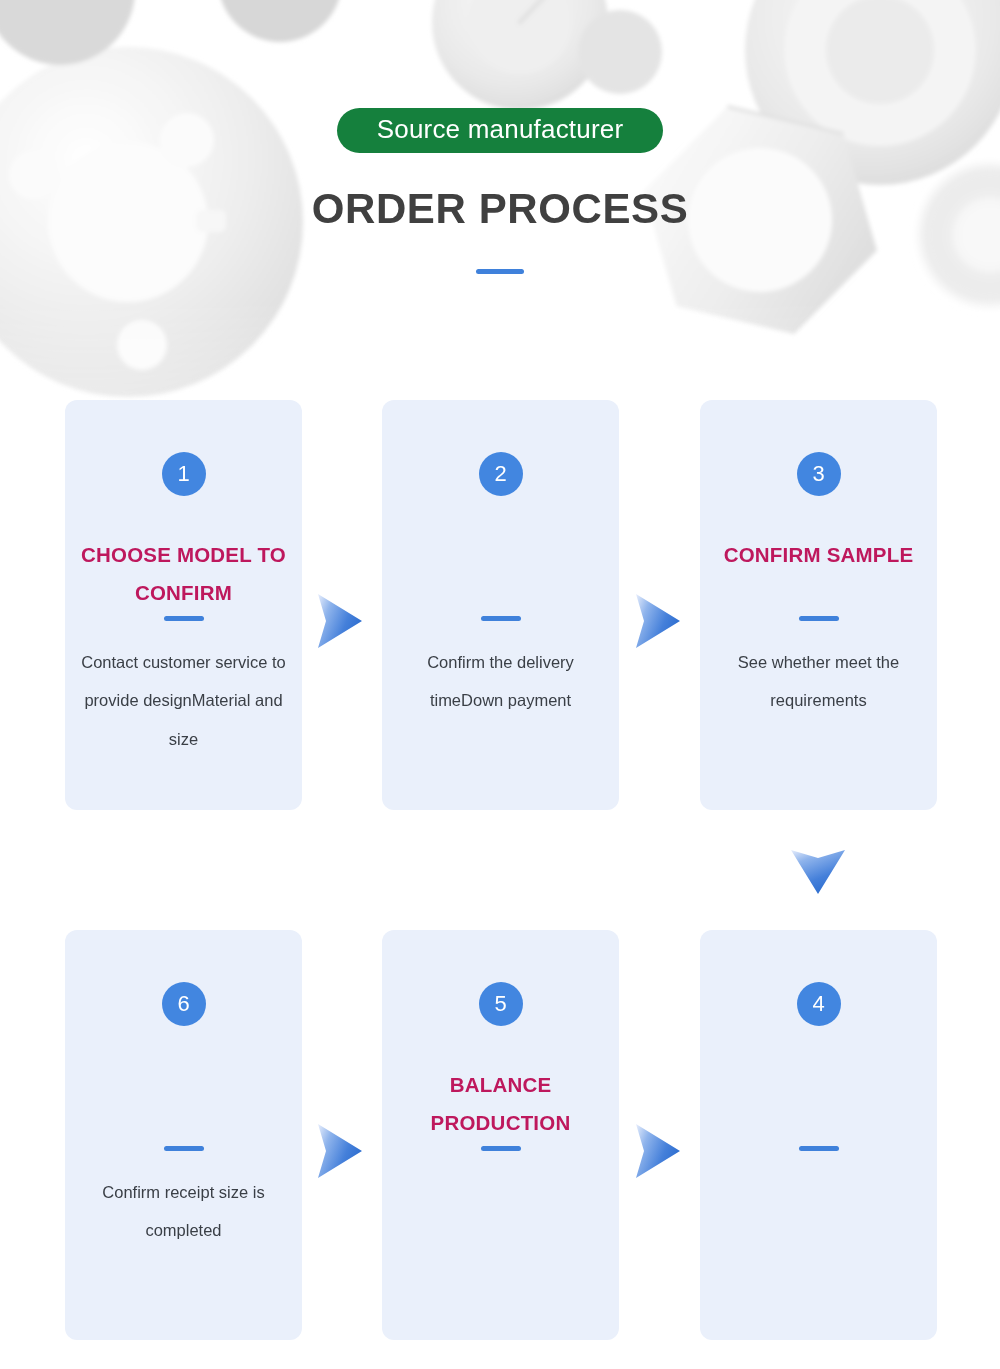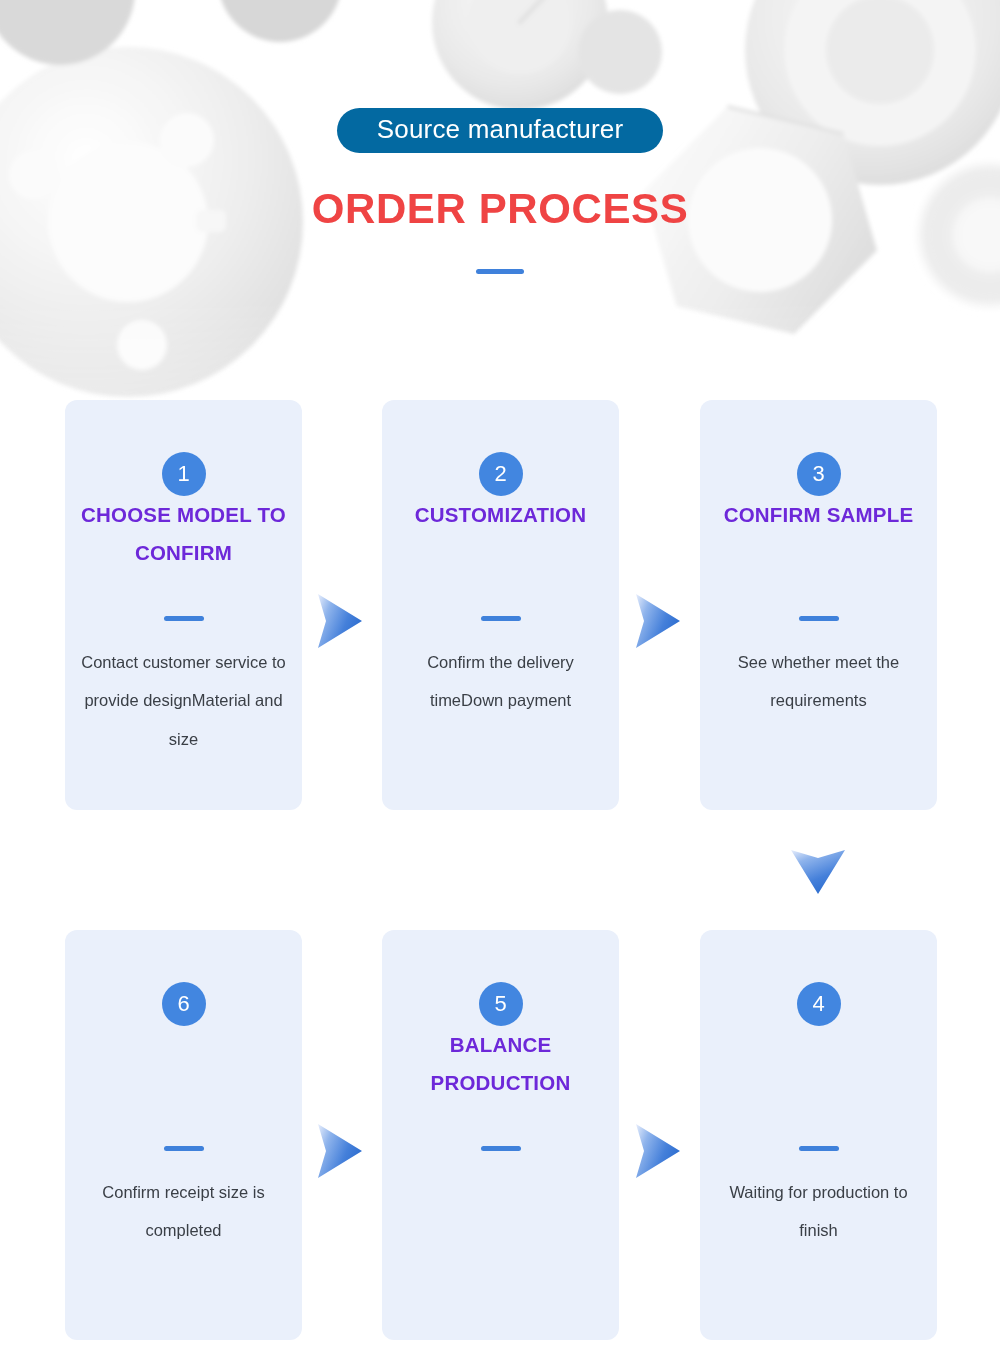--- a/index.html
+++ b/index.html
@@ -39,35 +39,35 @@
     position: absolute;
     top: 0; left: 0;
     width: 1000px;
     text-align: center;
   }
 
   #badge-source-manufacturer {
     display: inline-block;
     margin-top: 108px;
     padding: 7px 40px 9px 40px;
-    background: #0369a1;
+    background: #15803d;
     border-radius: 24px;
     color: #ffffff;
     font-size: 26px;
     font-weight: 400;
     letter-spacing: 0.2px;
     line-height: 1.1;
     white-space: nowrap;
   }
 
   #page-title {
     margin-top: 34px;
     font-size: 42px;
     font-weight: 700;
-    color: #ef4444;
+    color: #404040;
     letter-spacing: 0.6px;
     line-height: 1.05;
   }
 
   #title-underline {
     width: 48px;
     height: 5px;
     border-radius: 3px;
     background: #3f81db;
     margin: 38px auto 0 auto;
@@ -104,23 +104,24 @@
     background: #4286e0;
     color: #ffffff;
     font-size: 22px;
     font-weight: 400;
     line-height: 44px;
     margin: 52px auto 0 auto;
     letter-spacing: 0;
   }
 
   .card-title {
+    margin-top: 40px;
     font-size: 20.5px;
     font-weight: 700;
-    color: #6d28d9;
+    color: #be185d;
     line-height: 1.85;
     letter-spacing: 0.2px;
   }
 
   .card-divider {
     width: 40px;
     height: 5px;
     border-radius: 3px;
     background: #3f81db;
     margin: 0 auto;
@@ -257,21 +258,20 @@
       <div class="step-num">1</div>
       <div class="card-title">CHOOSE MODEL TO CONFIRM</div>
       <div class="divider-wrap">
         <div class="card-divider"></div>
       </div>
       <div class="card-desc">Contact customer service to provide designMaterial and size</div>
     </div>
 
     <div class="card col-2">
       <div class="step-num">2</div>
-      <div class="card-title">CUSTOMIZATION</div>
       <div class="divider-wrap">
         <div class="card-divider"></div>
       </div>
       <div class="card-desc">Confirm the delivery timeDown payment</div>
     </div>
 
     <div class="card col-3">
       <div class="step-num">3</div>
       <div class="card-title">CONFIRM SAMPLE</div>
       <div class="divider-wrap">
@@ -298,21 +298,20 @@
       <div class="divider-wrap">
         <div class="card-divider"></div>
       </div>
     </div>
 
     <div class="card col-3">
       <div class="step-num">4</div>
       <div class="divider-wrap">
         <div class="card-divider"></div>
       </div>
-      <div class="card-desc">Waiting for production to finish</div>
     </div>
 
   </div>
 
   <svg class="chevron-right" id="arrow-1-2" viewBox="0 0 52 62" xmlns="http://www.w3.org/2000/svg">
     <defs>
       <linearGradient id="chevGrad" x1="0%" y1="0%" x2="100%" y2="50%">
         <stop offset="0%" stop-color="#e8eefc"></stop>
         <stop offset="30%" stop-color="#8fb4ec"></stop>
         <stop offset="72%" stop-color="#4580da"></stop>

